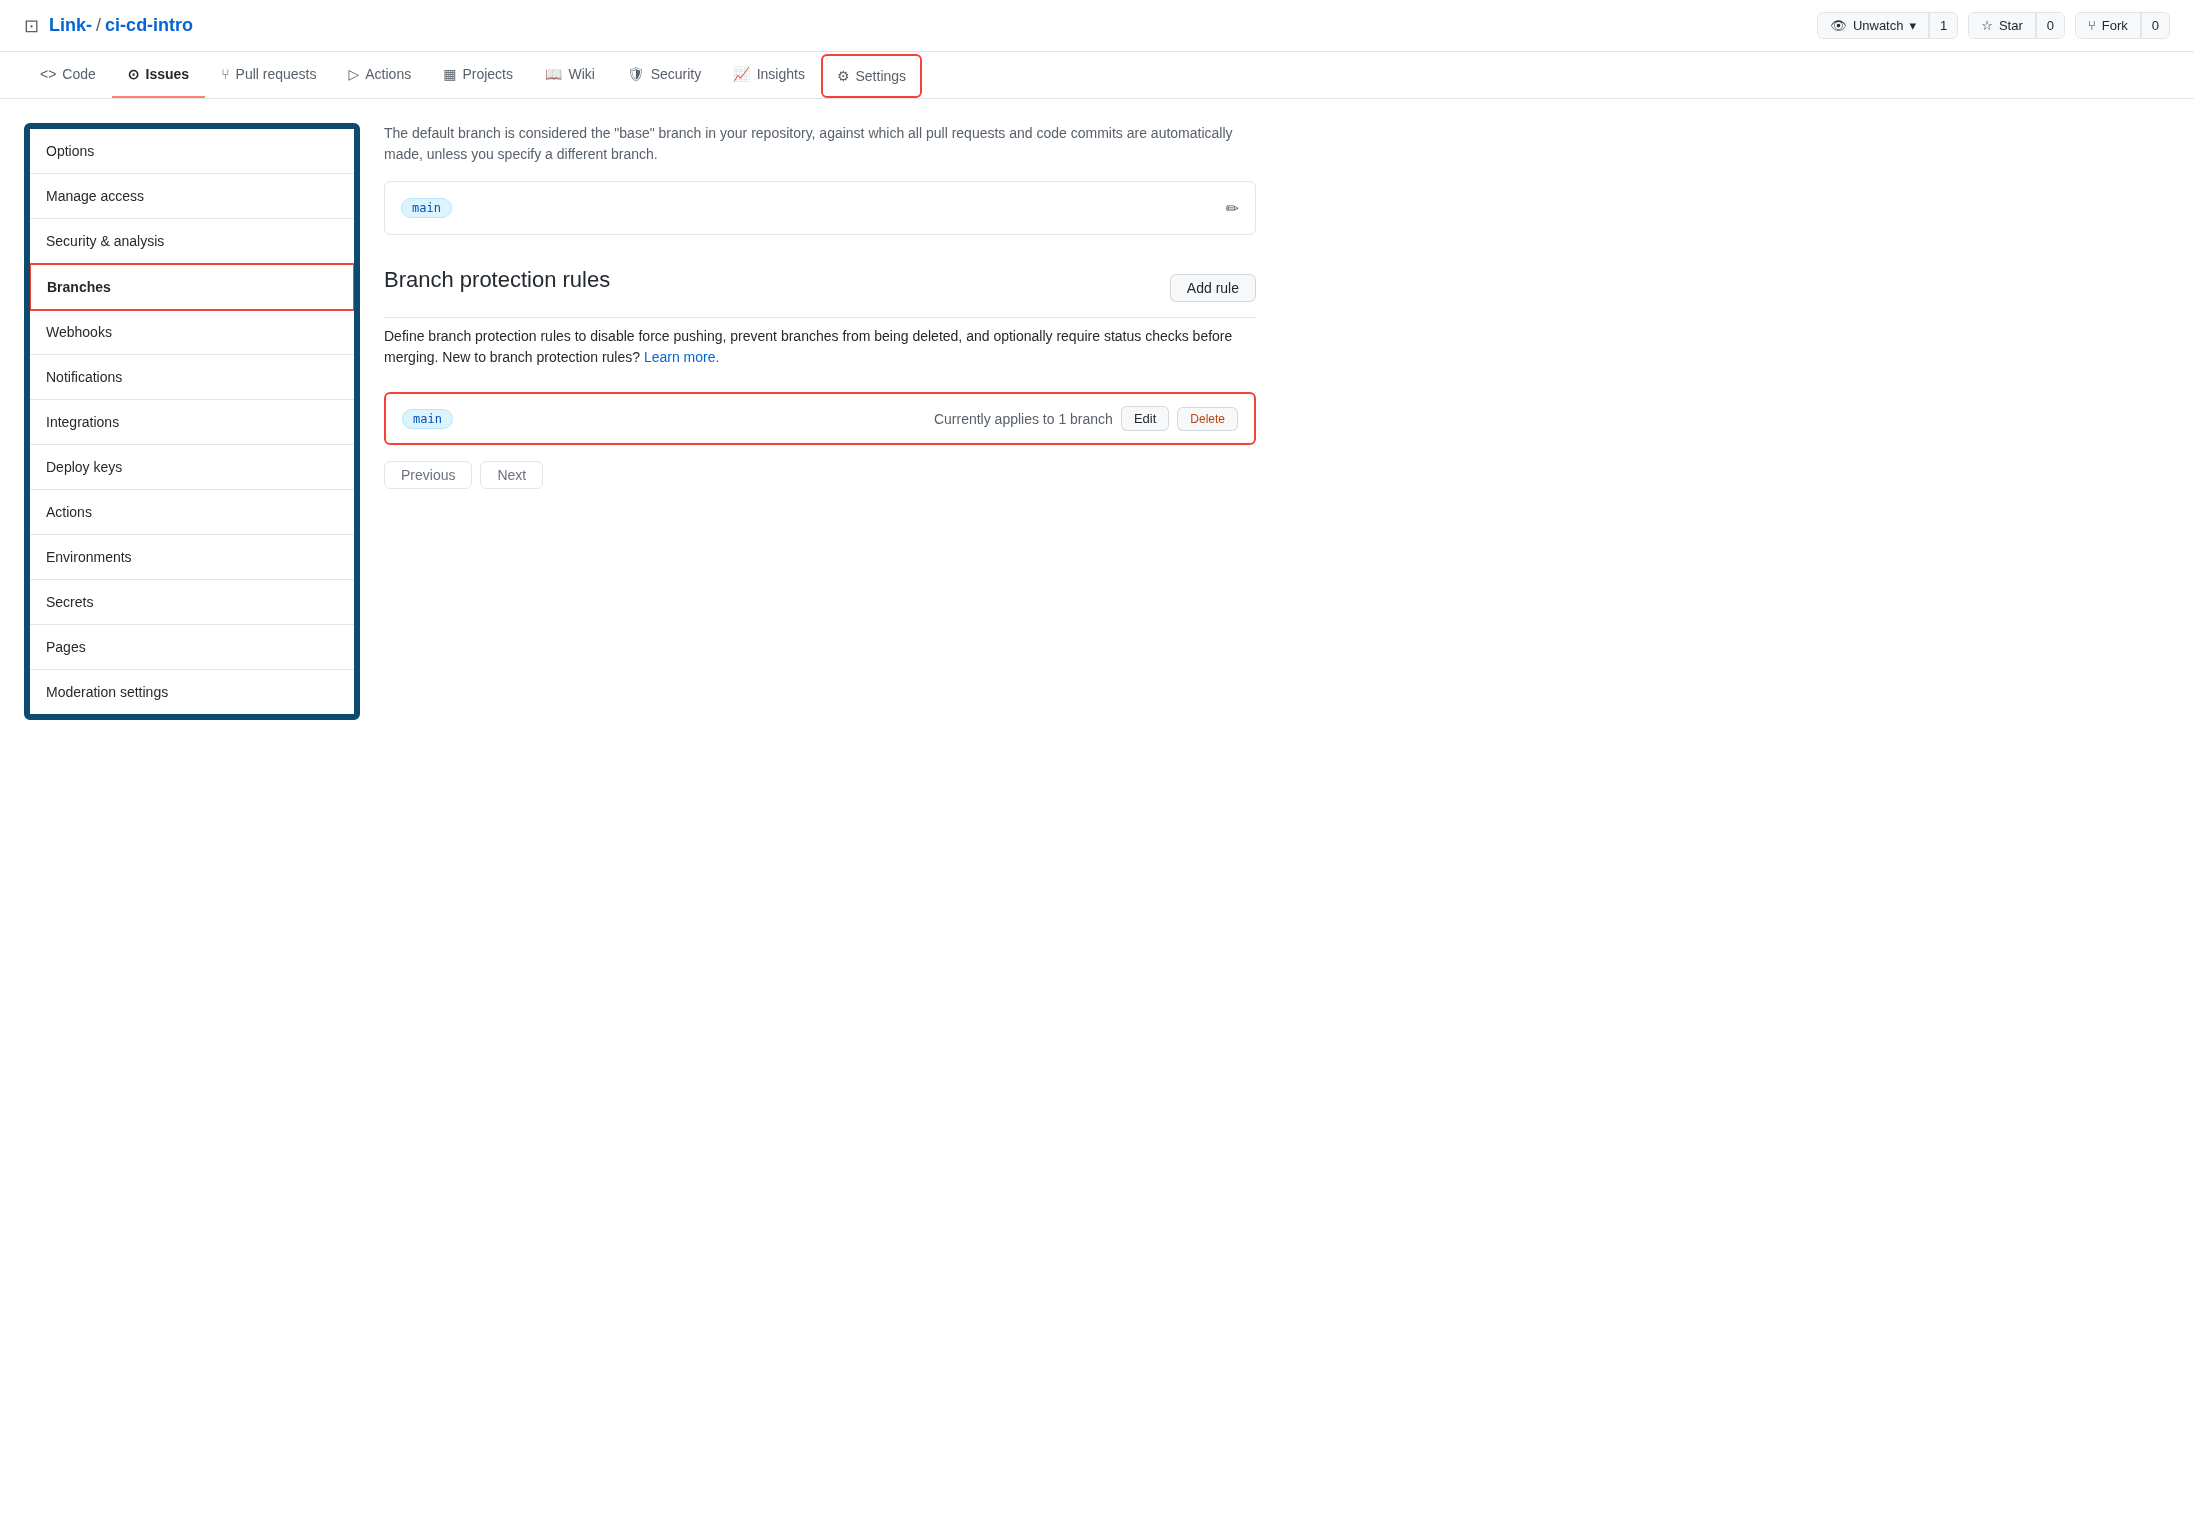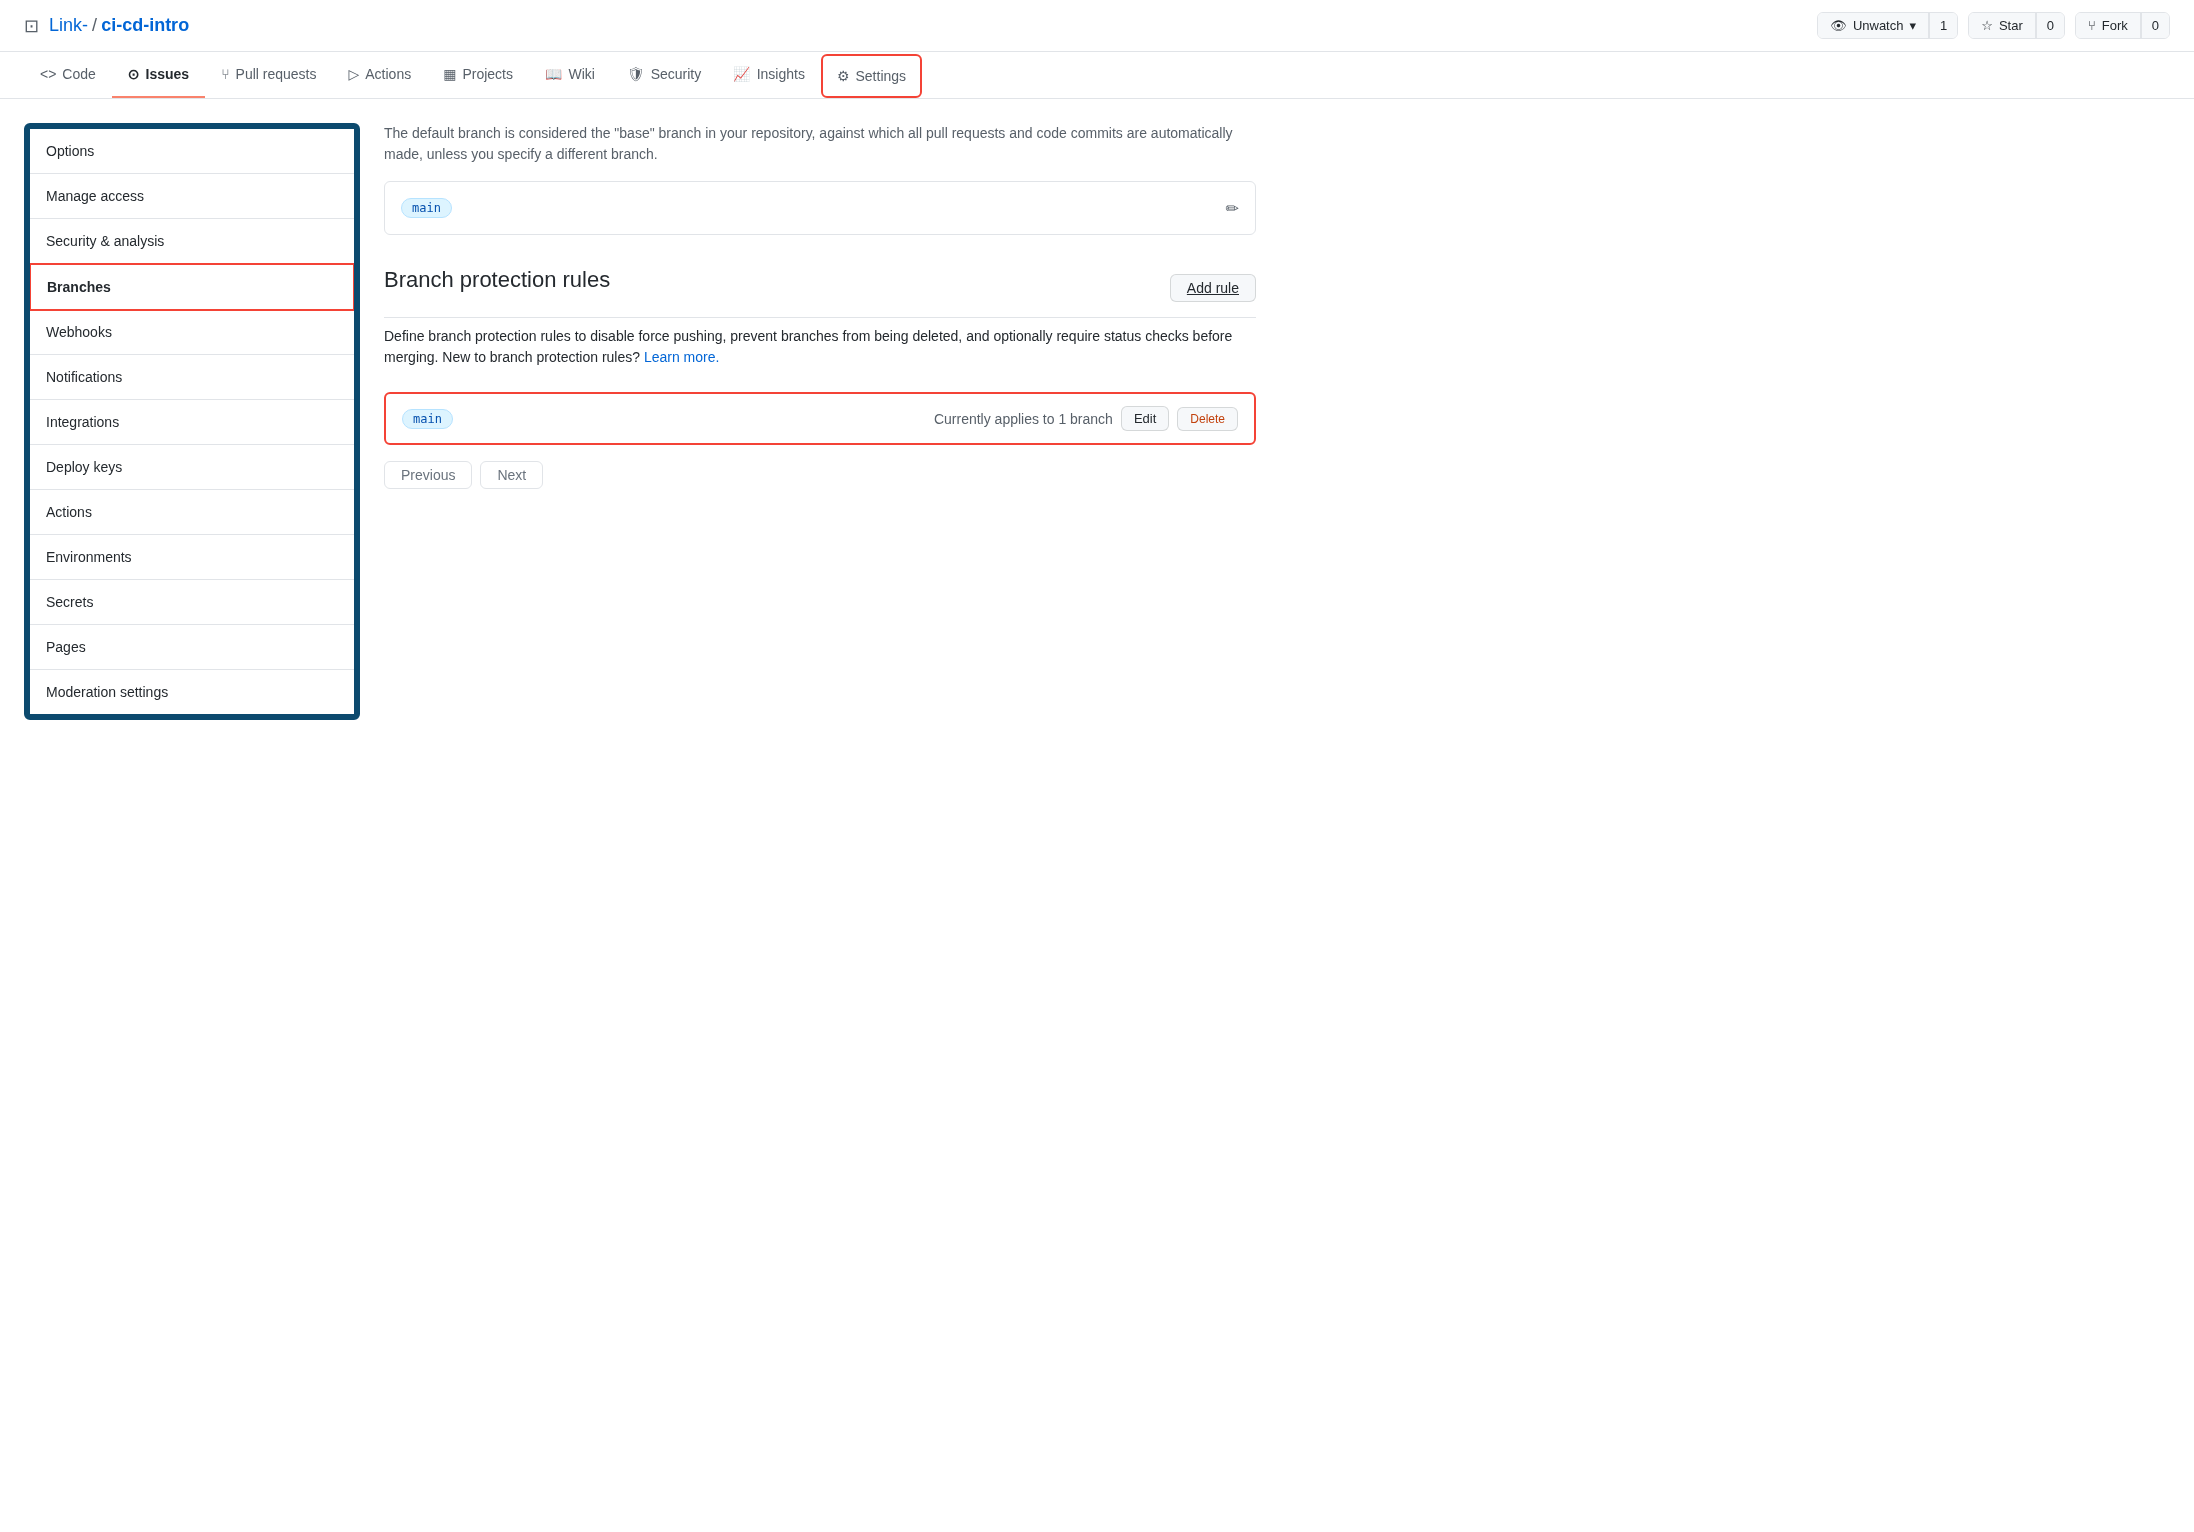--- a/index.html
+++ b/index.html
@@ -18,21 +18,21 @@
       border-bottom: 1px solid #e1e4e8;
       justify-content: space-between;
     }
     .repo-title {
       display: flex;
       align-items: center;
       gap: 4px;
       font-size: 18px;
     }
     .repo-title .icon { color: #586069; margin-right: 6px; }
-    .repo-title .org { color: #0366d6; font-weight: 400; text-decoration: none; }
+    .repo-title .org { color: #0366d6; font-weight: 700; text-decoration: none; }
     .repo-title .sep { color: #586069; }
     .repo-title .repo { color: #0366d6; font-weight: 600; text-decoration: none; }
     .top-bar-actions {
       display: flex;
       align-items: center;
       gap: 10px;
     }
     .btn-group {
       display: flex;
       align-items: center;
@@ -188,21 +188,20 @@
       border-bottom: 1px solid #e1e4e8;
     }
     .add-rule-btn {
       background: #f6f8fa;
       border: 1px solid rgba(27,31,36,0.15);
       border-radius: 6px;
       padding: 5px 16px;
       font-size: 14px;
       cursor: pointer;
       color: #24292e;
-      text-decoration: underline;
     }
 
     .protection-desc {
       font-size: 14px;
       color: #24292e;
       margin-bottom: 24px;
       line-height: 1.5;
     }
     .protection-desc a { color: #0366d6; text-decoration: none; }
 

